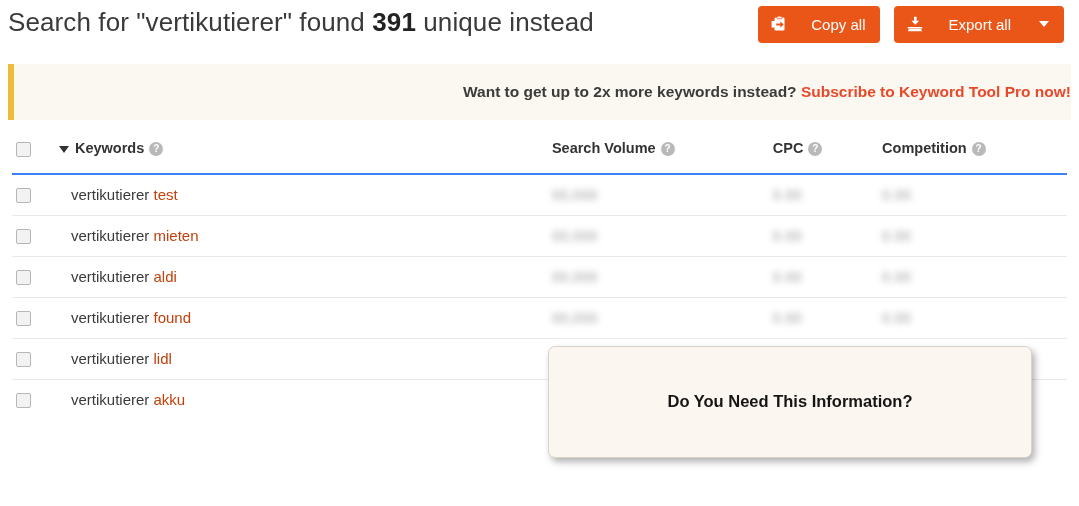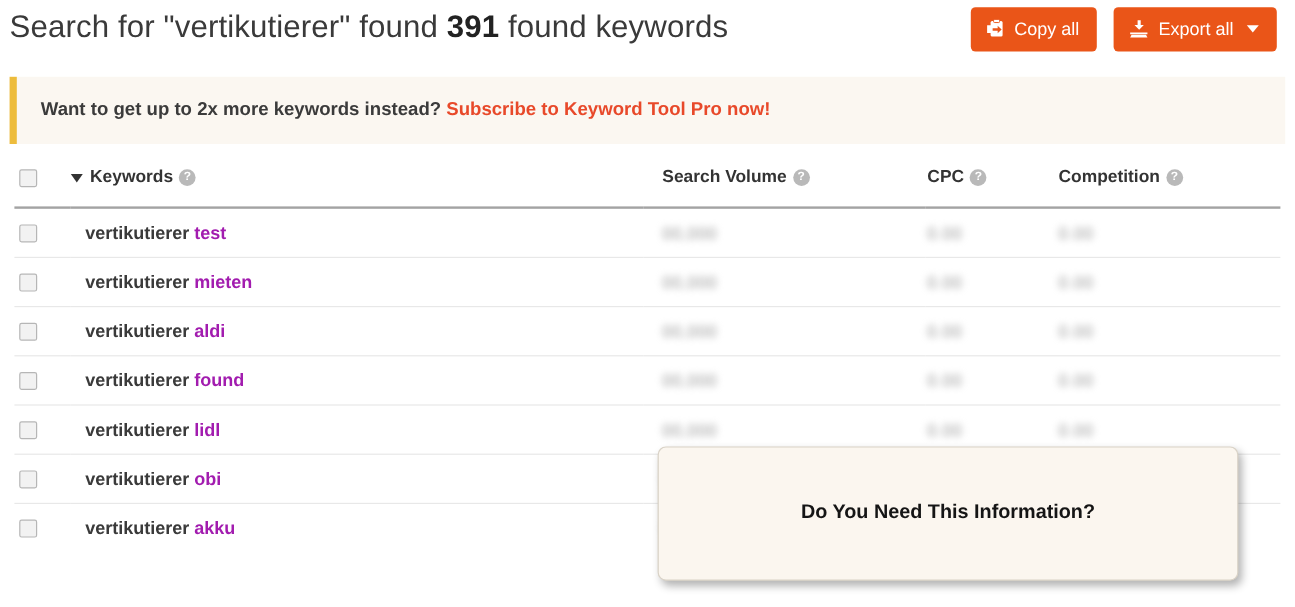--- a/index.html
+++ b/index.html
@@ -50,21 +50,21 @@
     background: #ea5518;
     color: #ffffff;
     border: none;
     border-radius: 4px;
     font-family: "Liberation Sans", sans-serif;
     font-size: 15px;
     line-height: 1;
     padding: 10px 15px 11px 13px;
     display: inline-flex;
     align-items: center;
-    gap: 8px;
+    gap: 25px;
     cursor: pointer;
     white-space: nowrap;
   }
   .btn .glyph {
     display: inline-flex;
     align-items: center;
     justify-content: center;
   }
   .caret-down {
     width: 0;
@@ -79,20 +79,21 @@
   
   .promo-banner {
     margin: 6px 8px 0 8px;
     background: #fbf7f1;
     border-left: 6px solid #edbc3c;
     height: 56px;
     display: flex;
     align-items: center;
     padding-left: 20px;
     box-sizing: border-box;
+    justify-content: flex-end;
   }
   .promo-text {
     font-size: 15.5px;
     font-weight: bold;
     color: #3b3b3b;
     white-space: nowrap;
   }
   .promo-link {
     color: #e8492a;
     font-weight: bold;
@@ -109,21 +110,21 @@
     width: 100%;
     border-collapse: collapse;
     table-layout: fixed;
   }
   .kw-table th {
     text-align: left;
     font-size: 14.5px;
     font-weight: bold;
     color: #333333;
     padding: 0 0 16px 0;
-    border-bottom: 2px solid #a3a3a3;
+    border-bottom: 2px solid #3b82f6;
     vertical-align: middle;
     white-space: nowrap;
   }
   .kw-table td {
     padding: 0;
     height: 40px;
     border-bottom: 1px solid #e8e8e8;
     font-size: 15px;
     color: #3a3a3a;
     vertical-align: middle;
@@ -144,22 +145,22 @@
     border: 1px solid #b6b6b6;
     border-radius: 2px;
     background: #f2f2f2;
     box-sizing: border-box;
     display: inline-block;
     cursor: pointer;
     margin-left: 4px;
     vertical-align: middle;
   }
   .kw-cell { padding-left: 12px !important; }
-  .kw-base { font-weight: 700; }
-  .kw-mod  { font-weight: bold; color: #a21caf; }
+  .kw-base { font-weight: 400; }
+  .kw-mod  { font-weight: normal; color: #c2410c; }
 
   .sort-caret {
     width: 0;
     height: 0;
     border-left: 5.5px solid transparent;
     border-right: 5.5px solid transparent;
     border-top: 7px solid #333333;
     display: inline-block;
     margin-right: 6px;
     vertical-align: middle;
@@ -192,21 +193,21 @@
     user-select: none;
   }
   .td-sv  { padding-left: 16px !important; }
   .td-cpc { padding-left: 2px !important; }
   .td-comp{ padding-left: 2px !important; }
 
   
   .promo-tooltip {
     position: absolute;
     left: 536px;
-    top: 232px;
+    top: 206px;
     width: 484px;
     height: 112px;
     background: #fbf6ef;
     border: 1px solid #d9d2c6;
     border-radius: 7px;
     box-shadow: 3px 4px 7px rgba(0,0,0,0.30);
     box-sizing: border-box;
     display: flex;
     flex-direction: column;
     align-items: center;
@@ -224,21 +225,21 @@
   .tt-link {
     color: #151515;
     text-decoration: underline;
     cursor: pointer;
   }
 </style>
 </head>
 <body>
 
 <div class="header">
-  <h1 class="page-title"><span>Search for "vertikutierer" found </span><span class="count">391</span><span> found keywords</span></h1>
+  <h1 class="page-title"><span>Search for "vertikutierer" found </span><span class="count">391</span><span> unique instead</span></h1>
 
   <div class="header-actions">
     <button class="btn">
       <span class="glyph">
         <svg width="15" height="16" viewBox="0 0 15 16" aria-hidden="true">
           <rect x="3.5" y="1.5" width="10" height="13" rx="1.3" fill="#ffffff"></rect>
           <rect x="6" y="0.2" width="5" height="2.6" rx="0.8" fill="#ffffff" stroke="#ea5518" stroke-width="0.8"></rect>
           <path d="M5.2 7.6 h4.2 v-2.2 l3.3 3.2 -3.3 3.2 v-2.2 h-4.2 z" fill="#ea5518"></path>
           <path d="M0.6 5.0 h3.6 v6.6 h-3.6 z" fill="#ffffff"></path>
         </svg>
@@ -323,27 +324,20 @@
         </tr>
         <tr>
           <td><span class="chk"></span></td>
           <td class="kw-cell"><span class="kw-base">vertikutierer </span><span class="kw-mod">lidl</span></td>
           <td class="td-sv"><span class="blur-val">00,000</span></td>
           <td class="td-cpc"><span class="blur-val">0.00</span></td>
           <td class="td-comp"><span class="blur-val">0.00</span></td>
         </tr>
         <tr>
           <td><span class="chk"></span></td>
-          <td class="kw-cell"><span class="kw-base">vertikutierer </span><span class="kw-mod">obi</span></td>
-          <td class="td-sv"><span class="blur-val">00,000</span></td>
-          <td class="td-cpc"><span class="blur-val">0.00</span></td>
-          <td class="td-comp"><span class="blur-val">0.00</span></td>
-        </tr>
-        <tr>
-          <td><span class="chk"></span></td>
           <td class="kw-cell"><span class="kw-base">vertikutierer </span><span class="kw-mod">akku</span></td>
           <td class="td-sv"><span class="blur-val">00,000</span></td>
           <td class="td-cpc"><span class="blur-val">0.00</span></td>
           <td class="td-comp"><span class="blur-val">0.00</span></td>
         </tr>
       </tbody>
   </table>
 
   <div class="promo-tooltip">
     <div class="tt-line">Do You Need This Information?</div>

